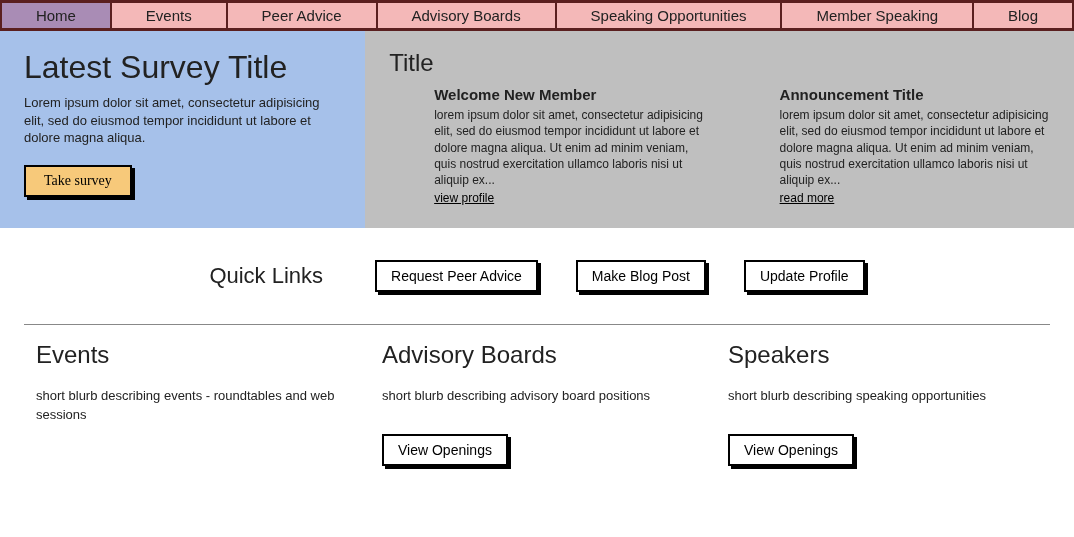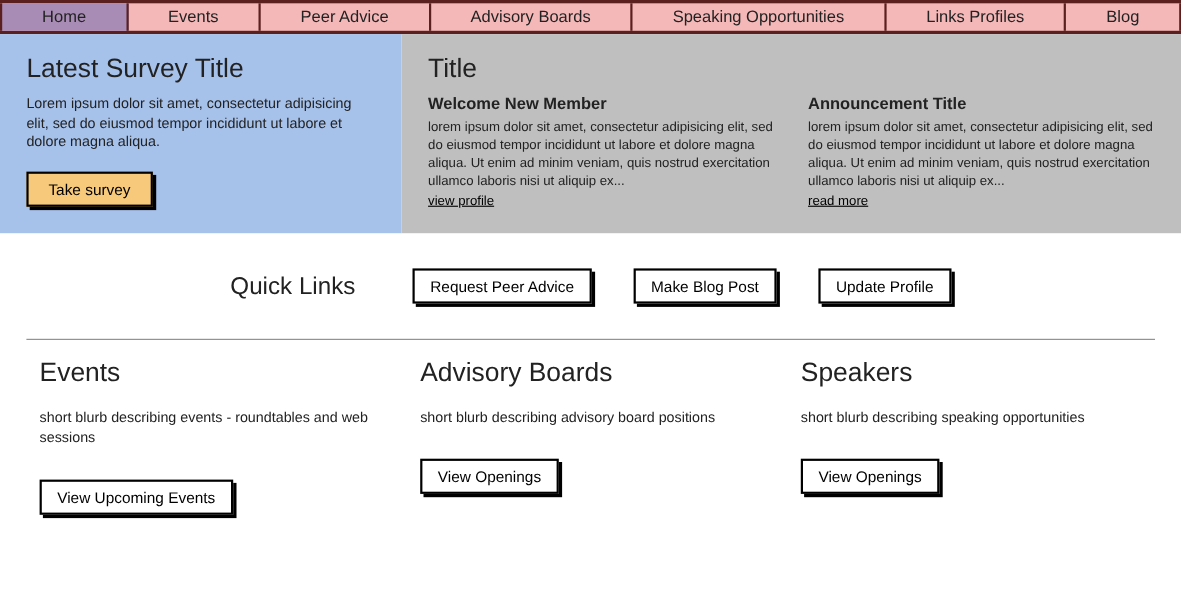--- a/index.html
+++ b/index.html
@@ -40,56 +40,57 @@
     display: flex;
     border-bottom: 0;
   }
   .survey-panel {
     width: 34%;
     background: #a6c1ea;
     padding: 14px 24px 22px 24px;
   }
   .survey-panel h2 {
     margin: 4px 0 8px 0;
-    font-size: 24px;
+    font-size: 32px;
     font-weight: normal;
   }
   .survey-panel p {
     margin: 0 0 18px 0;
     font-size: 13px;
     line-height: 1.35;
   }
   .btn-primary {
     display: inline-block;
     background: #f7c97a;
     border: 2px solid #000;
     box-shadow: 3px 3px 0 #000;
     padding: 6px 18px;
     font-size: 14px;
-    font-family: Liberation Sans, sans-serif;
+    font-family: Liberation Serif, serif;
     cursor: pointer;
   }
   .news-panel {
     width: 66%;
     background: #bfbfbf;
     padding: 14px 24px 22px 24px;
   }
   .news-panel h2 {
     margin: 4px 0 2px 0;
     font-size: 24px;
     font-weight: normal;
   }
   .news-cols {
     display: flex;
     gap: 30px;
   }
   .news-col {
     flex: 1;
     font-size: 12px;
     line-height: 1.35;
+    margin-left: 45px;
   }
   .news-col h3 {
     margin: 6px 0 2px 0;
     font-size: 15px;
     font-weight: bold;
   }
   .news-col p { margin: 0 0 2px 0; }
   .link {
     color: #000000;
     text-decoration: underline;
@@ -146,21 +147,21 @@
 </style>
 </head>
 <body>
 
 <div class="nav">
   <div class="nav-item active">Home</div>
   <div class="nav-item">Events</div>
   <div class="nav-item">Peer Advice</div>
   <div class="nav-item">Advisory Boards</div>
   <div class="nav-item">Speaking Opportunities</div>
-  <div class="nav-item">Links Profiles</div>
+  <div class="nav-item">Member Speaking</div>
   <div class="nav-item">Blog</div>
 </div>
 
 <div class="hero">
   <div class="survey-panel">
     <h2>Latest Survey Title</h2>
     <p>Lorem ipsum dolor sit amet, consectetur adipisicing elit, sed do eiusmod tempor incididunt ut labore et dolore magna aliqua.</p>
     <button class="btn-primary">Take survey</button>
   </div>
   <div class="news-panel">
@@ -186,21 +187,20 @@
   <button class="btn-box">Make Blog Post</button>
   <button class="btn-box">Update Profile</button>
 </div>
 
 <hr class="divider">
 
 <div class="bottom-cols">
   <div class="col">
     <h2>Events</h2>
     <p>short blurb describing events - roundtables and web sessions</p>
-    <button class="btn-box">View Upcoming Events</button>
   </div>
   <div class="col">
     <h2>Advisory Boards</h2>
     <p>short blurb describing advisory board positions</p>
     <button class="btn-box">View Openings</button>
   </div>
   <div class="col">
     <h2>Speakers</h2>
     <p>short blurb describing speaking opportunities</p>
     <button class="btn-box">View Openings</button>

